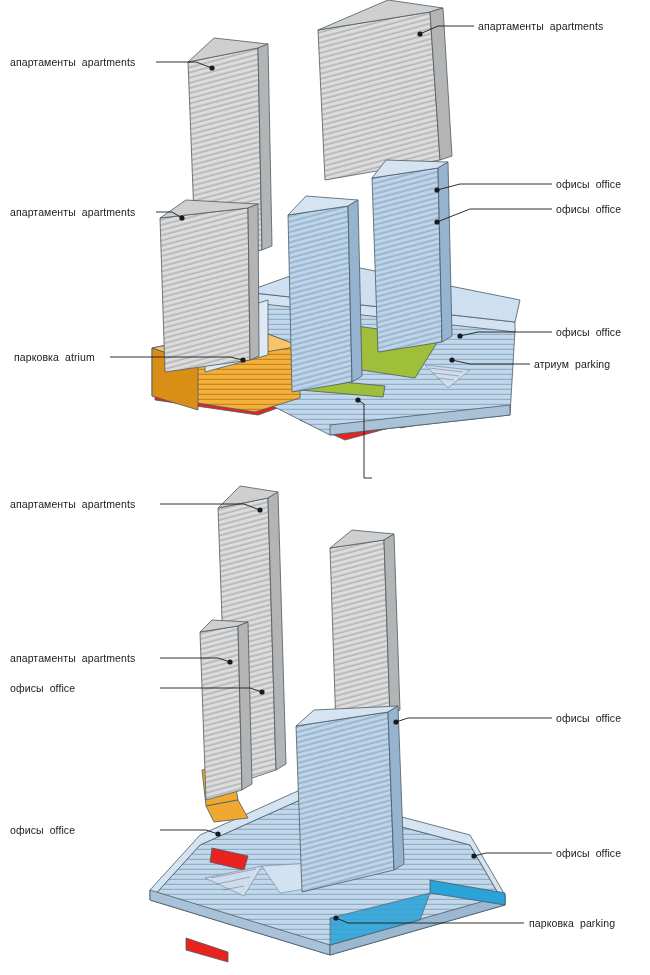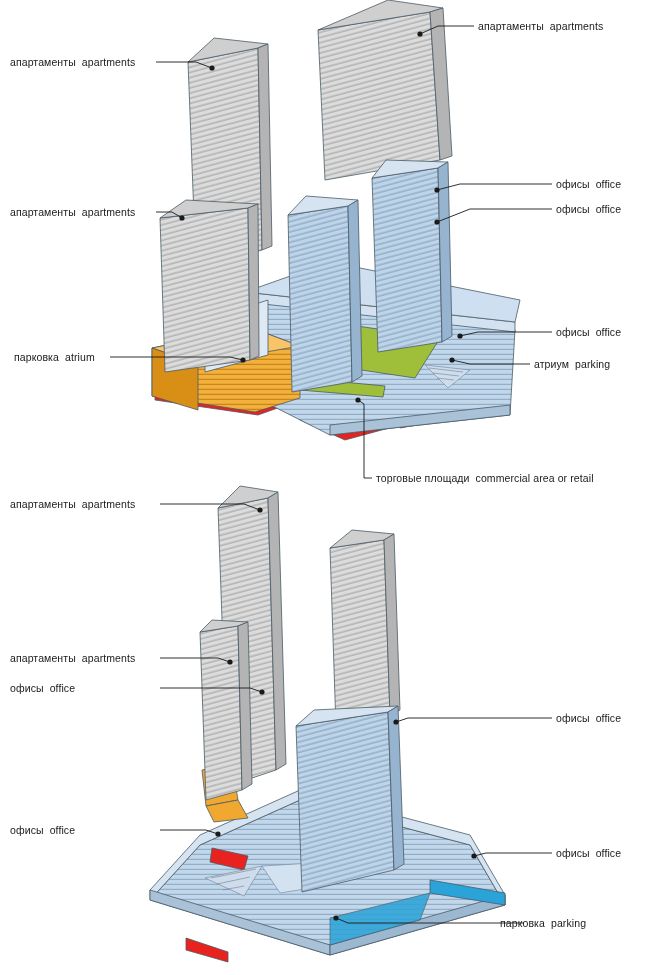--- a/index.html
+++ b/index.html
@@ -250,23 +250,20 @@
   </div>
 
   <div class="label left" style="left:14px; top:351px;">
     <span class="ru">парковка</span><span class="en">atrium</span>
   </div>
 
   <div class="label right" style="left:534px; top:358px;">
     <span class="ru">атриум</span><span class="en">parking</span>
   </div>
 
-  <div class="label right" style="left:376px; top:472px;">
-    <span class="ru">торговые площади</span><span class="en">commercial area or retail</span>
-  </div>
 
   <div class="label left" style="left:10px; top:498px;">
     <span class="ru">апартаменты</span><span class="en">apartments</span>
   </div>
 
   <div class="label left" style="left:10px; top:652px;">
     <span class="ru">апартаменты</span><span class="en">apartments</span>
   </div>
 
   <div class="label left" style="left:10px; top:682px;">
@@ -278,17 +275,17 @@
   </div>
 
   <div class="label left" style="left:10px; top:824px;">
     <span class="ru">офисы</span><span class="en">office</span>
   </div>
 
   <div class="label right" style="left:556px; top:847px;">
     <span class="ru">офисы</span><span class="en">office</span>
   </div>
 
-  <div class="label right" style="left:500px; top:917px;">
+  <div class="label right" style="left:529px; top:917px;">
     <span class="ru">парковка</span><span class="en">parking</span>
   </div>
 
 </div>
 
 </body></html>

